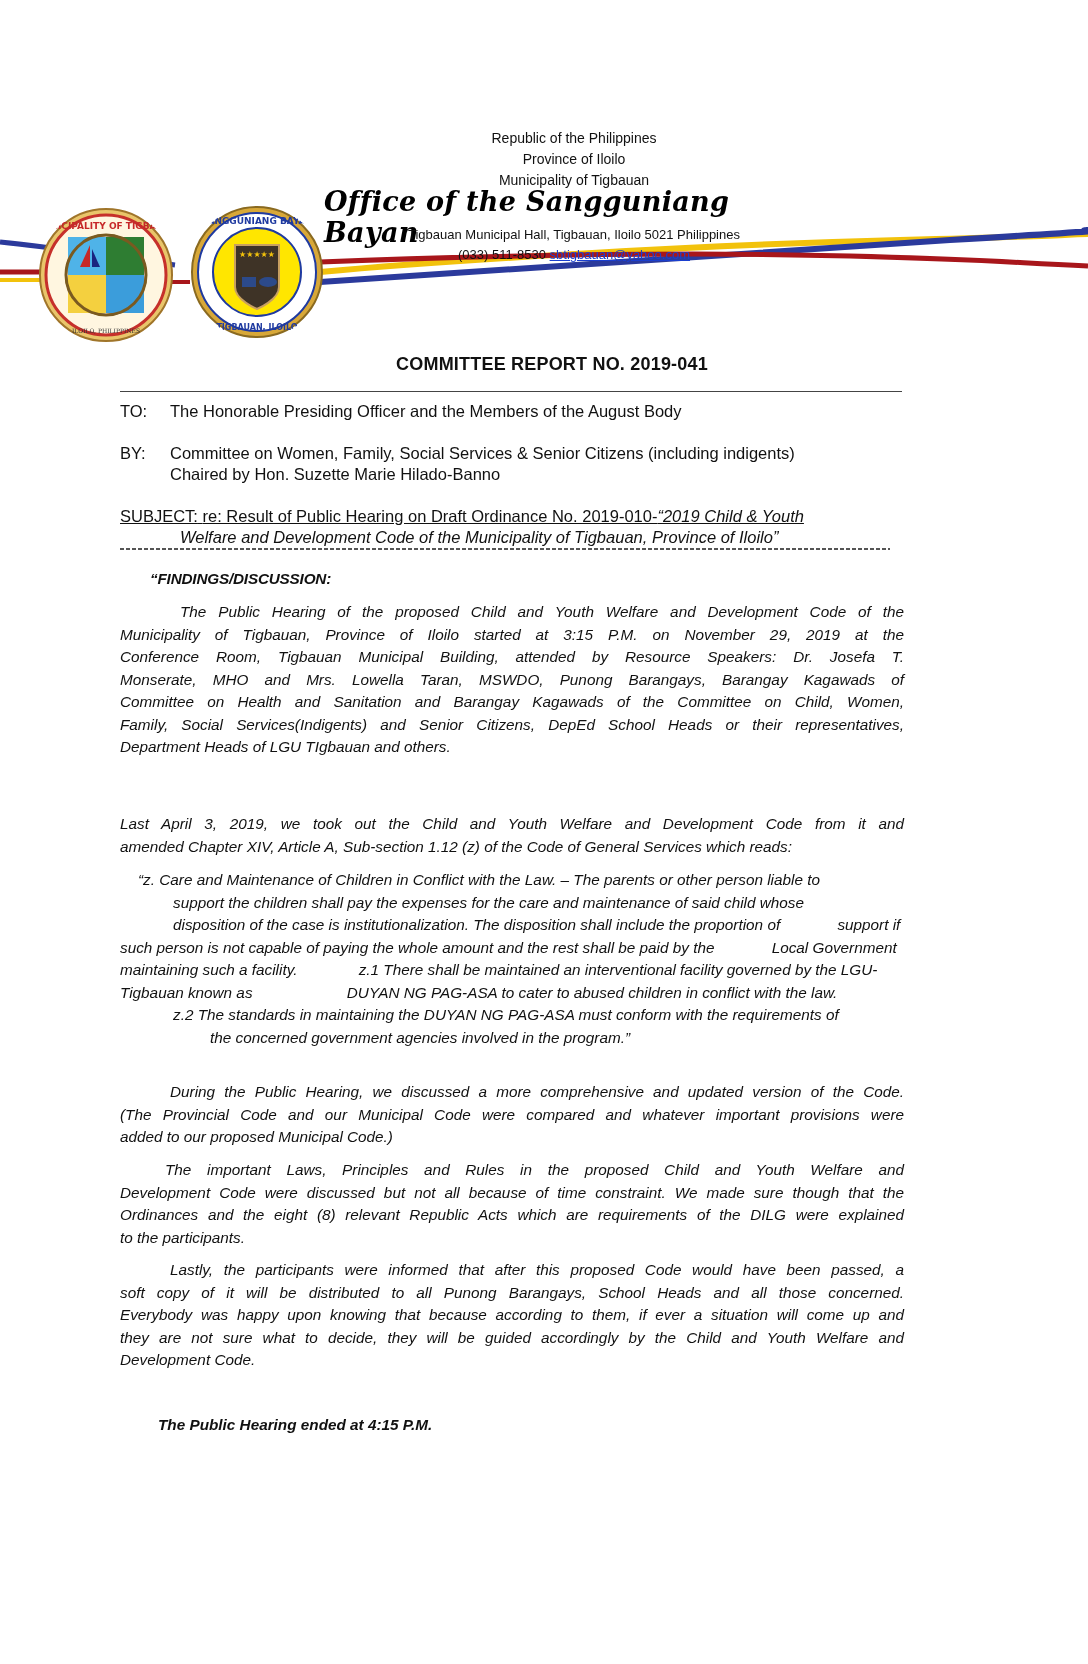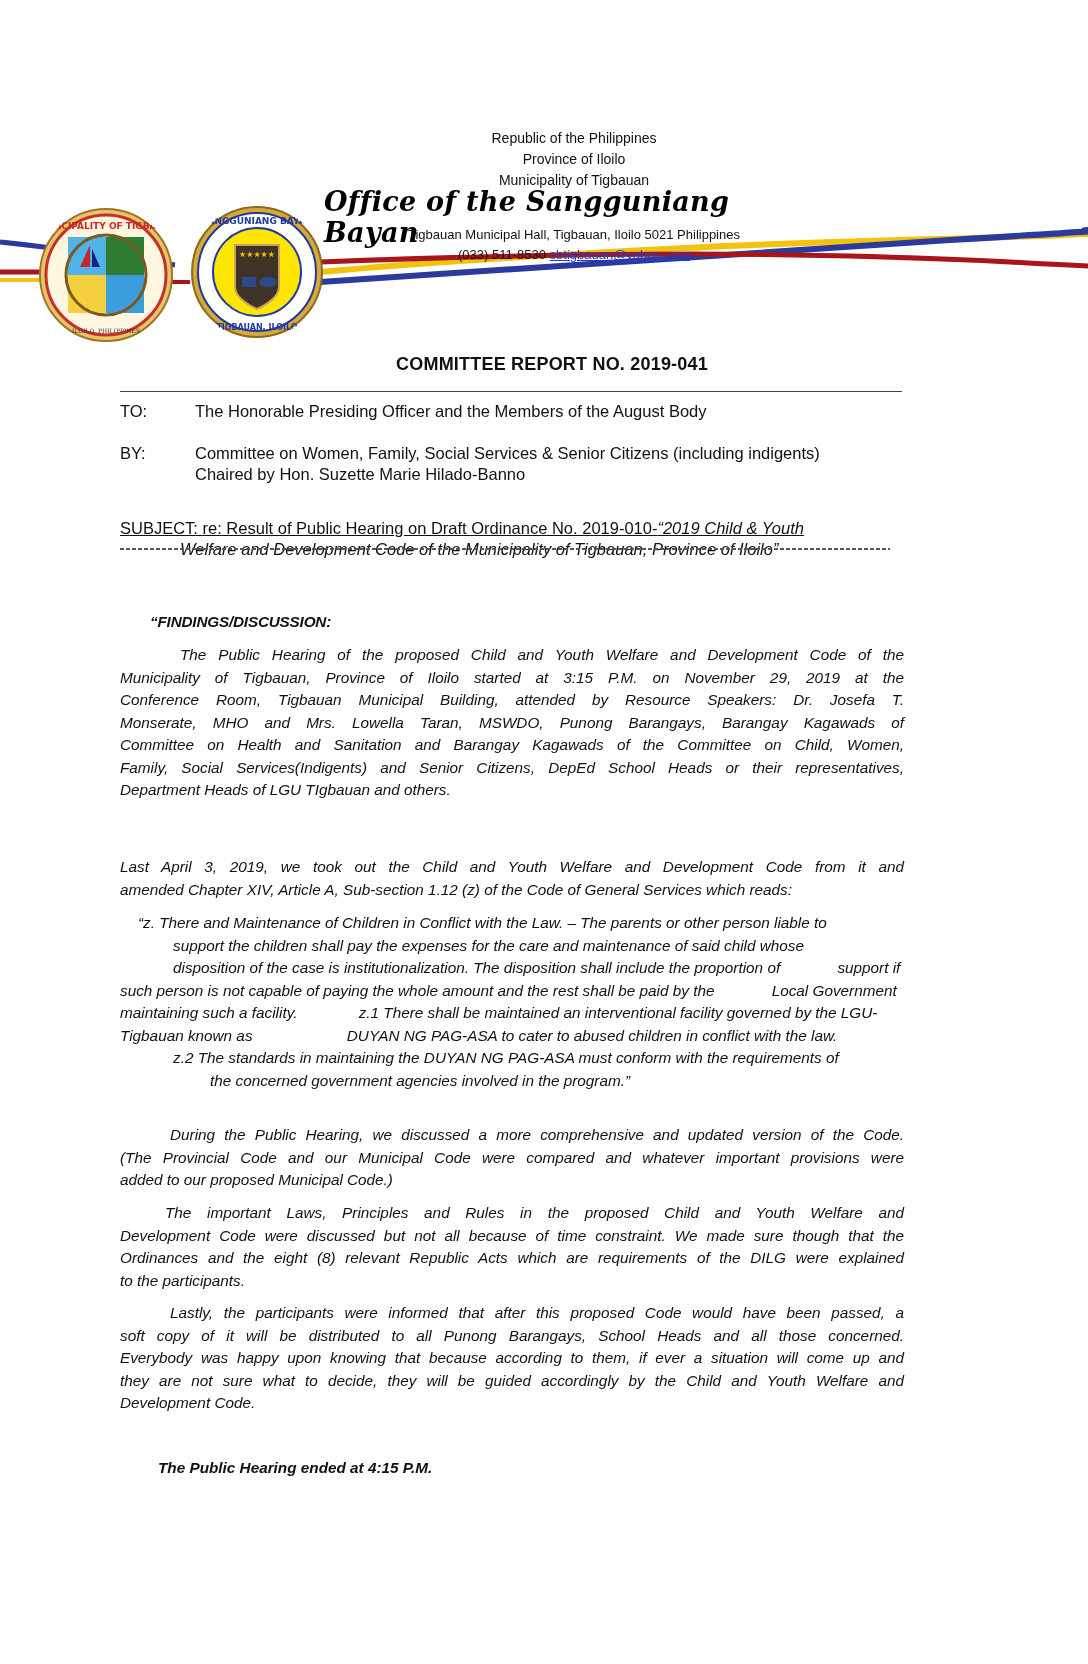--- a/index.html
+++ b/index.html
@@ -23,33 +23,33 @@
   .seal-muni { left: 38px; top: 207px; width: 136px; height: 136px; }
   .seal-sb { left: 190px; top: 205px; width: 134px; height: 134px; }
 
   
   .report-title { position: absolute; top: 354px; left: 0; width: 1088px; text-align: center;
     font-family: "Liberation Sans", sans-serif; font-weight: bold; font-size: 18px; letter-spacing: 0.2px; margin-left: 8px; }
   .underline-rule { position: absolute; top: 391px; left: 120px; width: 782px; border-top: 1.5px solid #444; }
 
   .field { position: absolute; left: 120px; font-family: "Liberation Sans", sans-serif; font-size: 16.5px; line-height: 21px; color: #111; text-decoration: underline; }
   .field .lbl { display: inline-block; width: 60px; }
-  .field .val { position: absolute; left: 75px; white-space: nowrap; }
+  .field .val { position: absolute; left: 50px; white-space: nowrap; }
   .to-field { top: 401px; }
   .by-field { top: 443px; }
   .by-field .val2 { top: 21px; }
-  .subject-field { top: 506px; width: 785px; margin-top: 12px; }
+  .subject-field { top: 506px; width: 785px; }
   .subject-field .line1 { white-space: nowrap; }
   .subject-field .line2 { position: absolute; left: 60px; top: 21px; white-space: nowrap; font-style: italic; }
   .subject-field .ital { font-style: italic; }
 
   .dash-rule { position: absolute; top: 548px; left: 120px; width: 770px; height: 2px;
     background-image: repeating-linear-gradient(90deg, #555 0 4px, transparent 4px 6px); }
 
-  .body-text { font-family: "Liberation Sans", sans-serif; font-style: italic; font-size: 15.3px; color: #111; margin-top: 43px; }
+  .body-text { font-family: "Liberation Sans", sans-serif; font-style: italic; font-size: 15.3px; color: #111; }
   .findings-heading { position: absolute; top: 570px; left: 150px; font-weight: bold; letter-spacing: -0.2px; }
 
   .para { position: absolute; left: 120px; width: 784px; line-height: 22.5px; text-align: justify; text-align-last: left; }
   .para .ln { display: block; white-space: nowrap; overflow: visible; }
   .ln.just { text-align: justify; text-align-last: justify; white-space: normal; }
   .ln.indent { padding-left: 60px; }
   .p1 { top: 601px; }
   .p2 { top: 768px; }
   .p3 { top: 813px; }
   .quote { position: absolute; left: 120px; width: 784px; top: 869px; line-height: 22.5px; }
@@ -150,21 +150,21 @@
     <span class="ln">Department Heads of LGU TIgbauan and others.</span>
   </div>
 
 
   <div class="body-text para p3">
     <span class="ln just"> Last April 3, 2019, we took out the Child and Youth Welfare and Development Code from it and</span>
     <span class="ln">amended Chapter XIV,  Article A, Sub-section 1.12 (z) of the Code of General Services which reads:</span>
   </div>
 
   <div class="body-text quote">
-    <span class="ln just q-first">“z. There and Maintenance of Children in Conflict with the Law. – The parents or other person liable to</span>
+    <span class="ln just q-first">“z. Care and Maintenance of Children in Conflict with the Law. – The parents or other person liable to</span>
     <span class="ln just q-cont">support the children shall pay the expenses for the care and maintenance of said child whose</span>
     <span class="ln just q-cont">disposition of the case is institutionalization.  The disposition shall include the proportion of</span>
     <span class="ln just q-cont">support if such person is not capable of paying the whole amount and the rest shall be paid by the</span>
     <span class="ln q-cont">Local Government maintaining such a facility.</span>
     <span class="ln just z-first">z.1 There shall be maintained an interventional facility governed by the LGU-Tigbauan known as</span>
     <span class="ln z-cont">DUYAN NG PAG-ASA to cater to abused children in conflict with the law.</span>
     <span class="ln just z-first" style="padding-left:53px">z.2 The standards in maintaining the DUYAN NG PAG-ASA must conform with the requirements of</span>
     <span class="ln z-cont">the concerned government agencies involved in the program.”</span>
   </div>
 

